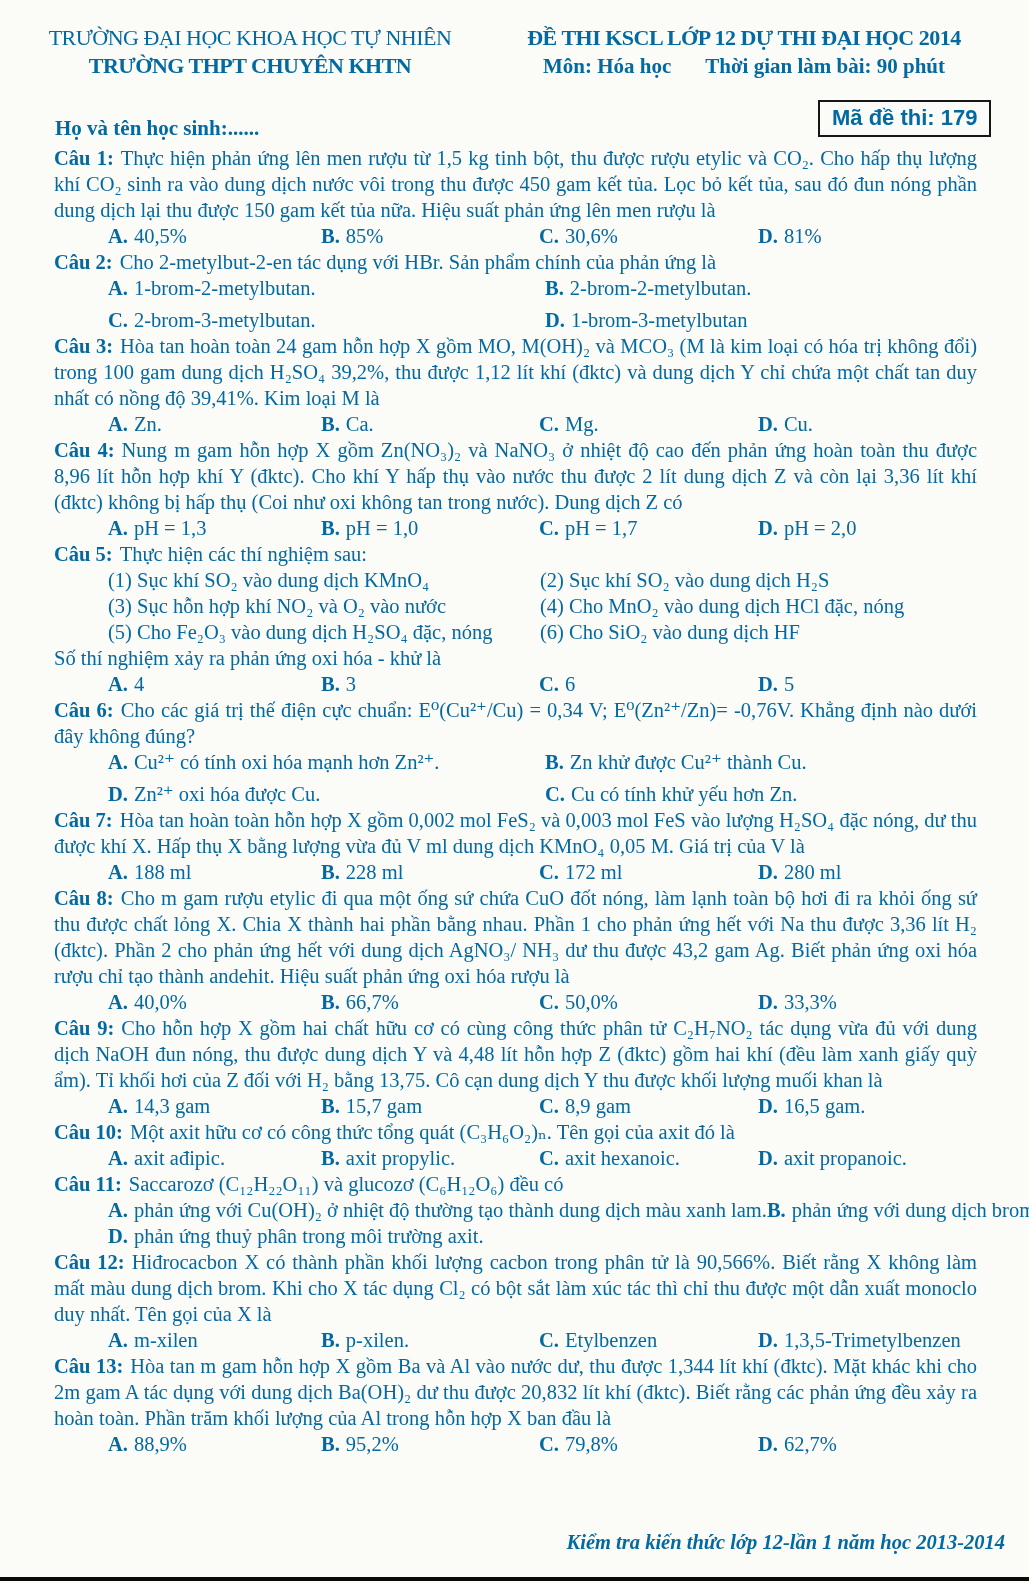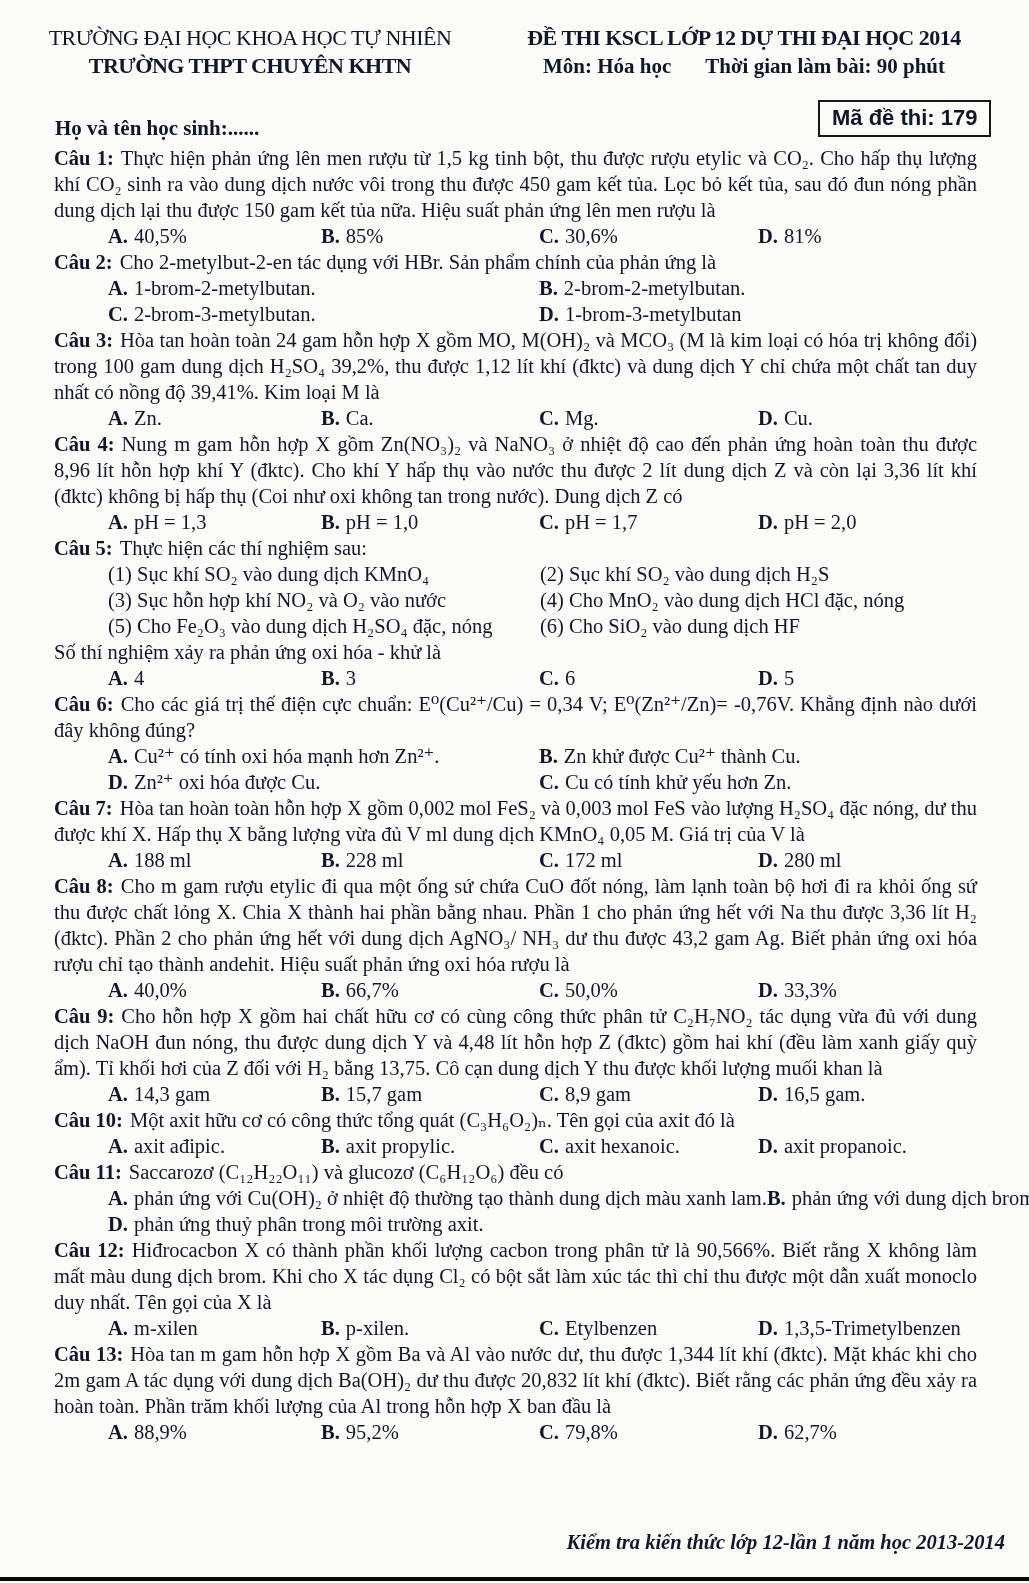--- a/index.html
+++ b/index.html
@@ -2,21 +2,21 @@
 <html lang="vi"><head>
 <meta charset="utf-8">
 <style>
   html,body { margin:0; padding:0; background:#e8e8e8; }
   .page {
     position:relative;
     width:1029px; height:1583px;
     margin:0 auto;
     background:#fbfbf8;
     font-family:"Liberation Serif","DejaVu Serif",serif;
-    color:#0f172a;
+    color:#0369a1;
     overflow:hidden;
   }
   
   .hdr-left {
     position:absolute; left:28px; top:24px; width:444px;
     text-align:center; line-height:28px;
   }
   .hdr-left .l1 { font-size:22px; letter-spacing:-0.5px; }
   .hdr-left .l2 { font-size:22px; font-weight:bold; letter-spacing:-0.5px; }
   .hdr-right {
@@ -41,21 +41,21 @@
   .content {
     position:absolute; left:54px; top:145px; width:923px;
     font-size:20.5px; line-height:26px;
   }
   .qtext { margin:0; text-align:justify; }
   .qlabel { font-weight:bold; margin-right:7px; }
   .subrow { display:grid; grid-template-columns:432px 1fr; padding-left:54px; }
   .subrow span { white-space:nowrap; }
   .options { display:grid; padding-left:54px; }
   .options.four { grid-template-columns:213px 218px 219px 1fr; }
-  .options.two  { grid-template-columns:431px 1fr; }
+  .options.two  { grid-template-columns:431px 1fr;gap:6px; }
   .options.list { grid-template-columns:1fr 1fr; }
   .opt { white-space:nowrap; overflow:visible; }
   .opt-letter { font-weight:bold; margin-right:6px; }
   
   .footer-note {
     position:absolute; right:24px; top:1531px;
     font-weight:bold; font-style:italic; font-size:20.5px;
   }
   .bottom-bar {
     position:absolute; left:0; bottom:2px; width:100%; height:4px;

